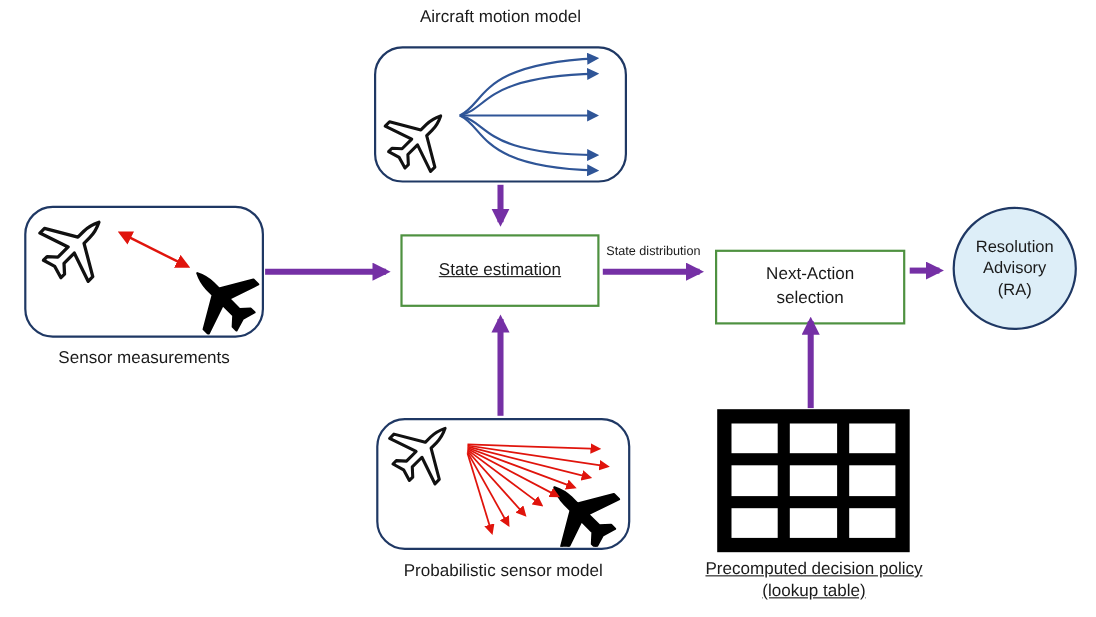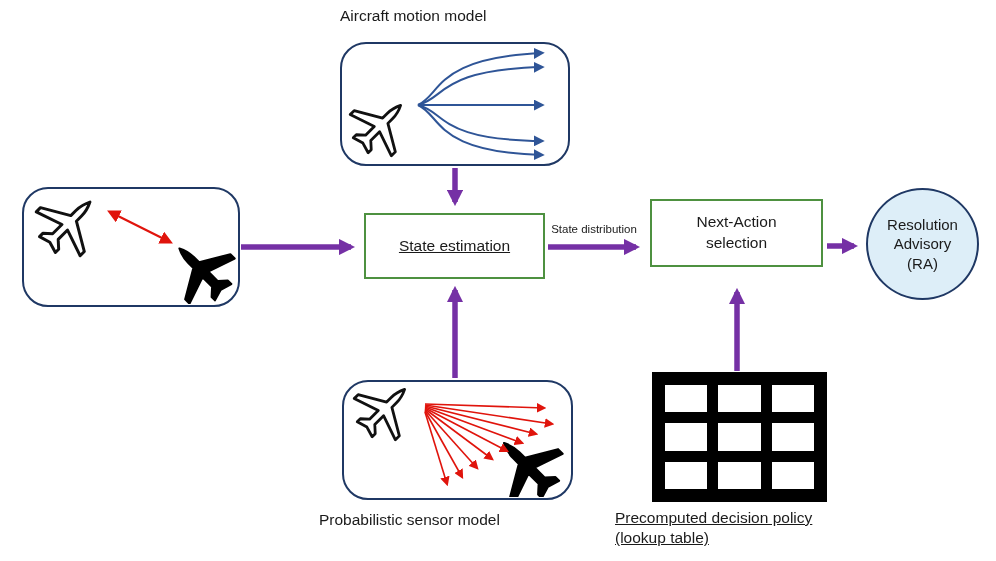--- a/index.html
+++ b/index.html
@@ -2,21 +2,21 @@
 <html><head>
 <meta charset="utf-8">
 <style>
   html,body{margin:0;padding:0;background:#ffffff;}
   #canvas{
     position:relative;width:996px;height:561px;background:#ffffff;
     font-family:"Liberation Sans","DejaVu Sans",sans-serif;color:#1a1a1a;overflow:hidden;
   }
   .abs{position:absolute;}
   .caption{
-    font-size:15.5px;color:#1a1a1a;text-align:left;line-height:1.3;
+    font-size:15.5px;color:#1a1a1a;text-align:center;line-height:1.3;
     white-space:pre-line;
   }
   .rounded-node{
     position:absolute;border:2.5px solid #1f3864;border-radius:26px;background:#ffffff;
     box-sizing:border-box;
   }
   .proc-box{
     position:absolute;border:2px solid #4e9140;background:#ffffff;box-sizing:border-box;
     display:flex;align-items:center;justify-content:center;text-align:center;
     font-size:15.5px;color:#1a1a1a;white-space:pre-line;line-height:1.35;
@@ -79,26 +79,27 @@
       </defs>
       <g transform="translate(44,35) rotate(45) scale(0.66) translate(-50,-50)">
         <path d="M50,3 C54,11 56,17 56,27 L56,38 L97,62 L97,71 L56,57 L56,77 L67,87 L67,94 L50,89 L33,94 L33,87 L44,77 L44,57 L3,71 L3,62 L44,38 L44,27 C44,17 46,11 50,3 Z" fill="#ffffff" stroke="#111111" stroke-width="4.5" stroke-linejoin="round"></path>
       </g>
       <g transform="translate(178,82) rotate(-45) scale(0.68) translate(-50,-50)">
         <path d="M50,3 C54,11 56,17 56,27 L56,38 L97,62 L97,71 L56,57 L56,77 L67,87 L67,94 L50,89 L33,94 L33,87 L44,77 L44,57 L3,71 L3,62 L44,38 L44,27 C44,17 46,11 50,3 Z" fill="#000000" stroke="#000000" stroke-width="3" stroke-linejoin="round"></path>
       </g>
       <line x1="86" y1="23" x2="146" y2="53" stroke="#e0140c" stroke-width="2.2" marker-start="url(#redtail)" marker-end="url(#redhead)"></line>
     </svg>
   </div>
+  <div class="abs caption" style="left:22px;top:316px;width:218px;">Sensor measurements</div>
 
   <div class="proc-box" style="left:364px;top:213px;width:181px;height:66px;text-decoration:underline;">State estimation</div>
 
   <div class="edge-label" style="left:548px;top:223px;width:92px;">State distribution</div>
 
-  <div class="proc-box" style="left:650px;top:199px;width:173px;height:68px;">Next-Action
+  <div class="proc-box" style="left:650px;top:227px;width:173px;height:68px;">Next-Action
 selection</div>
 
   <div class="terminal-circle" style="left:866px;top:188px;width:113px;height:112px;">Resolution
 Advisory
 (RA)</div>
 
   <div class="rounded-node" style="left:342px;top:380px;width:231px;height:120px;">
     <svg width="226" height="115" viewBox="0 0 226 115">
       <defs>
         <marker id="redhead2" viewBox="0 0 10 10" refX="7.5" refY="5" markerWidth="6" markerHeight="6" orient="auto">
@@ -117,21 +118,21 @@
         <line x1="81" y1="24" x2="192" y2="52" marker-end="url(#redhead2)"></line>
         <line x1="81" y1="25" x2="178" y2="61" marker-end="url(#redhead2)"></line>
         <line x1="81" y1="26" x2="163" y2="69" marker-end="url(#redhead2)"></line>
         <line x1="81" y1="27" x2="148" y2="77" marker-end="url(#redhead2)"></line>
         <line x1="81" y1="28" x2="133" y2="86" marker-end="url(#redhead2)"></line>
         <line x1="81" y1="29" x2="118" y2="95" marker-end="url(#redhead2)"></line>
         <line x1="81" y1="30" x2="103" y2="102" marker-end="url(#redhead2)"></line>
       </g>
     </svg>
   </div>
-  <div class="abs caption" style="left:319px;top:510px;width:255px;">Probabilistic sensor model</div>
+  <div class="abs caption" style="left:330px;top:510px;width:255px;">Probabilistic sensor model</div>
 
   <div class="lookup-table" style="left:652px;top:372px;width:175px;height:130px;">
     <div class="lookup-cell"></div>
     <div class="lookup-cell"></div>
     <div class="lookup-cell"></div>
     <div class="lookup-cell"></div>
     <div class="lookup-cell"></div>
     <div class="lookup-cell"></div>
     <div class="lookup-cell"></div>
     <div class="lookup-cell"></div>

